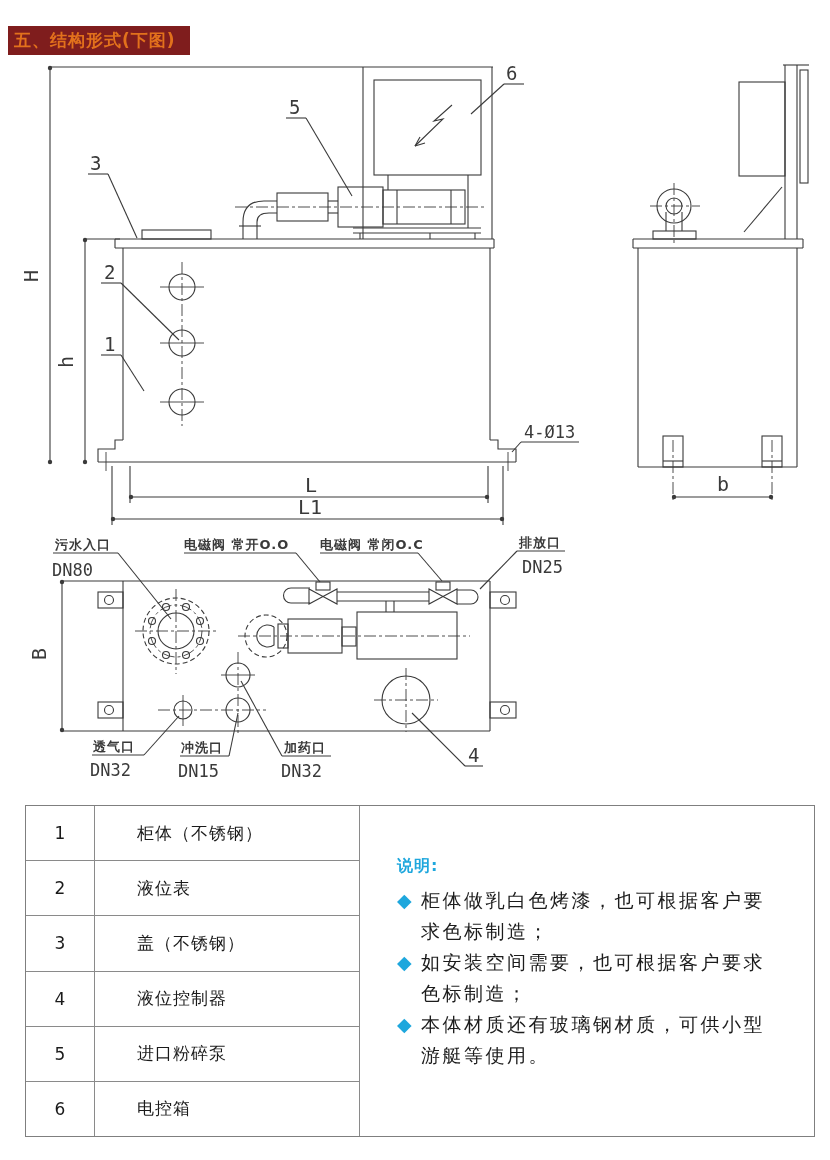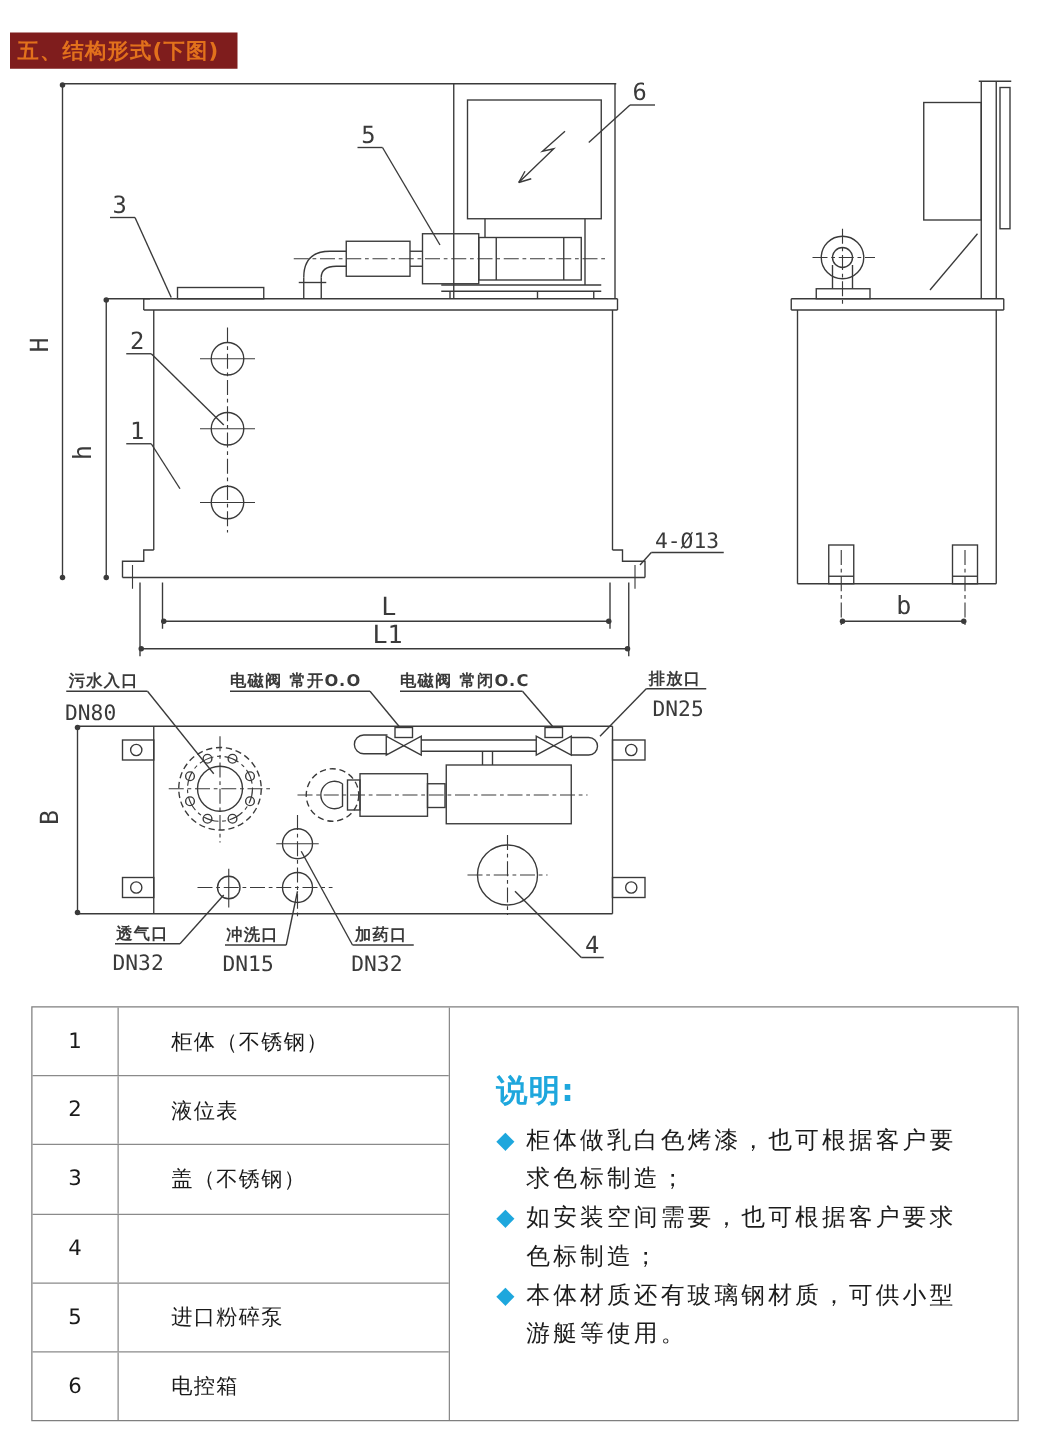--- a/index.html
+++ b/index.html
@@ -24,21 +24,21 @@
   
   .bottom-table{position:absolute;left:25px;top:805px;width:790px;height:332px;
                 border:1px solid #7f7f7f;display:flex;box-sizing:border-box;}
   .parts{width:333px;display:flex;flex-direction:column;box-sizing:border-box;}
   .prow{flex:1;display:flex;border-bottom:1px solid #8a8a8a;}
   .prow:last-child{border-bottom:none;}
   .pno{width:68px;border-right:1px solid #8a8a8a;display:flex;align-items:center;
        justify-content:center;font-size:17px;}
   .pnm{flex:1;display:flex;align-items:center;padding-left:42px;font-size:17px;letter-spacing:1px;text-align:right;}
   .notes{flex:1;border-left:1px solid #8a8a8a;padding:50px 0 0 37px;box-sizing:border-box;}
-  .notes-title{color:#1ea7dd;font-size:25px;font-weight:bold;letter-spacing:1px;margin-bottom:8px;}
+  .notes-title{color:#1ea7dd;font-size:16px;font-weight:bold;letter-spacing:1px;margin-bottom:8px;}
   .notes-body{width:376px;}
   .note-item{position:relative;padding-left:24px;font-size:19px;line-height:31px;
              letter-spacing:2.5px;color:#1c1c1c;}
   .note-item .bullet{position:absolute;left:0;top:0;color:#1ea7dd;letter-spacing:0;}
 </style>
 </head>
 <body>
 
 <div class="page">
 
@@ -350,20 +350,21 @@
       <div class="prow">
         <div class="pno">2</div>
         <div class="pnm">液位表</div>
       </div>
       <div class="prow">
         <div class="pno">3</div>
         <div class="pnm">盖（不锈钢）</div>
       </div>
       <div class="prow">
         <div class="pno">4</div>
+        <div class="pnm">液位控制器</div>
       </div>
       <div class="prow">
         <div class="pno">5</div>
         <div class="pnm">进口粉碎泵</div>
       </div>
       <div class="prow">
         <div class="pno">6</div>
         <div class="pnm">电控箱</div>
       </div>
     </div>

